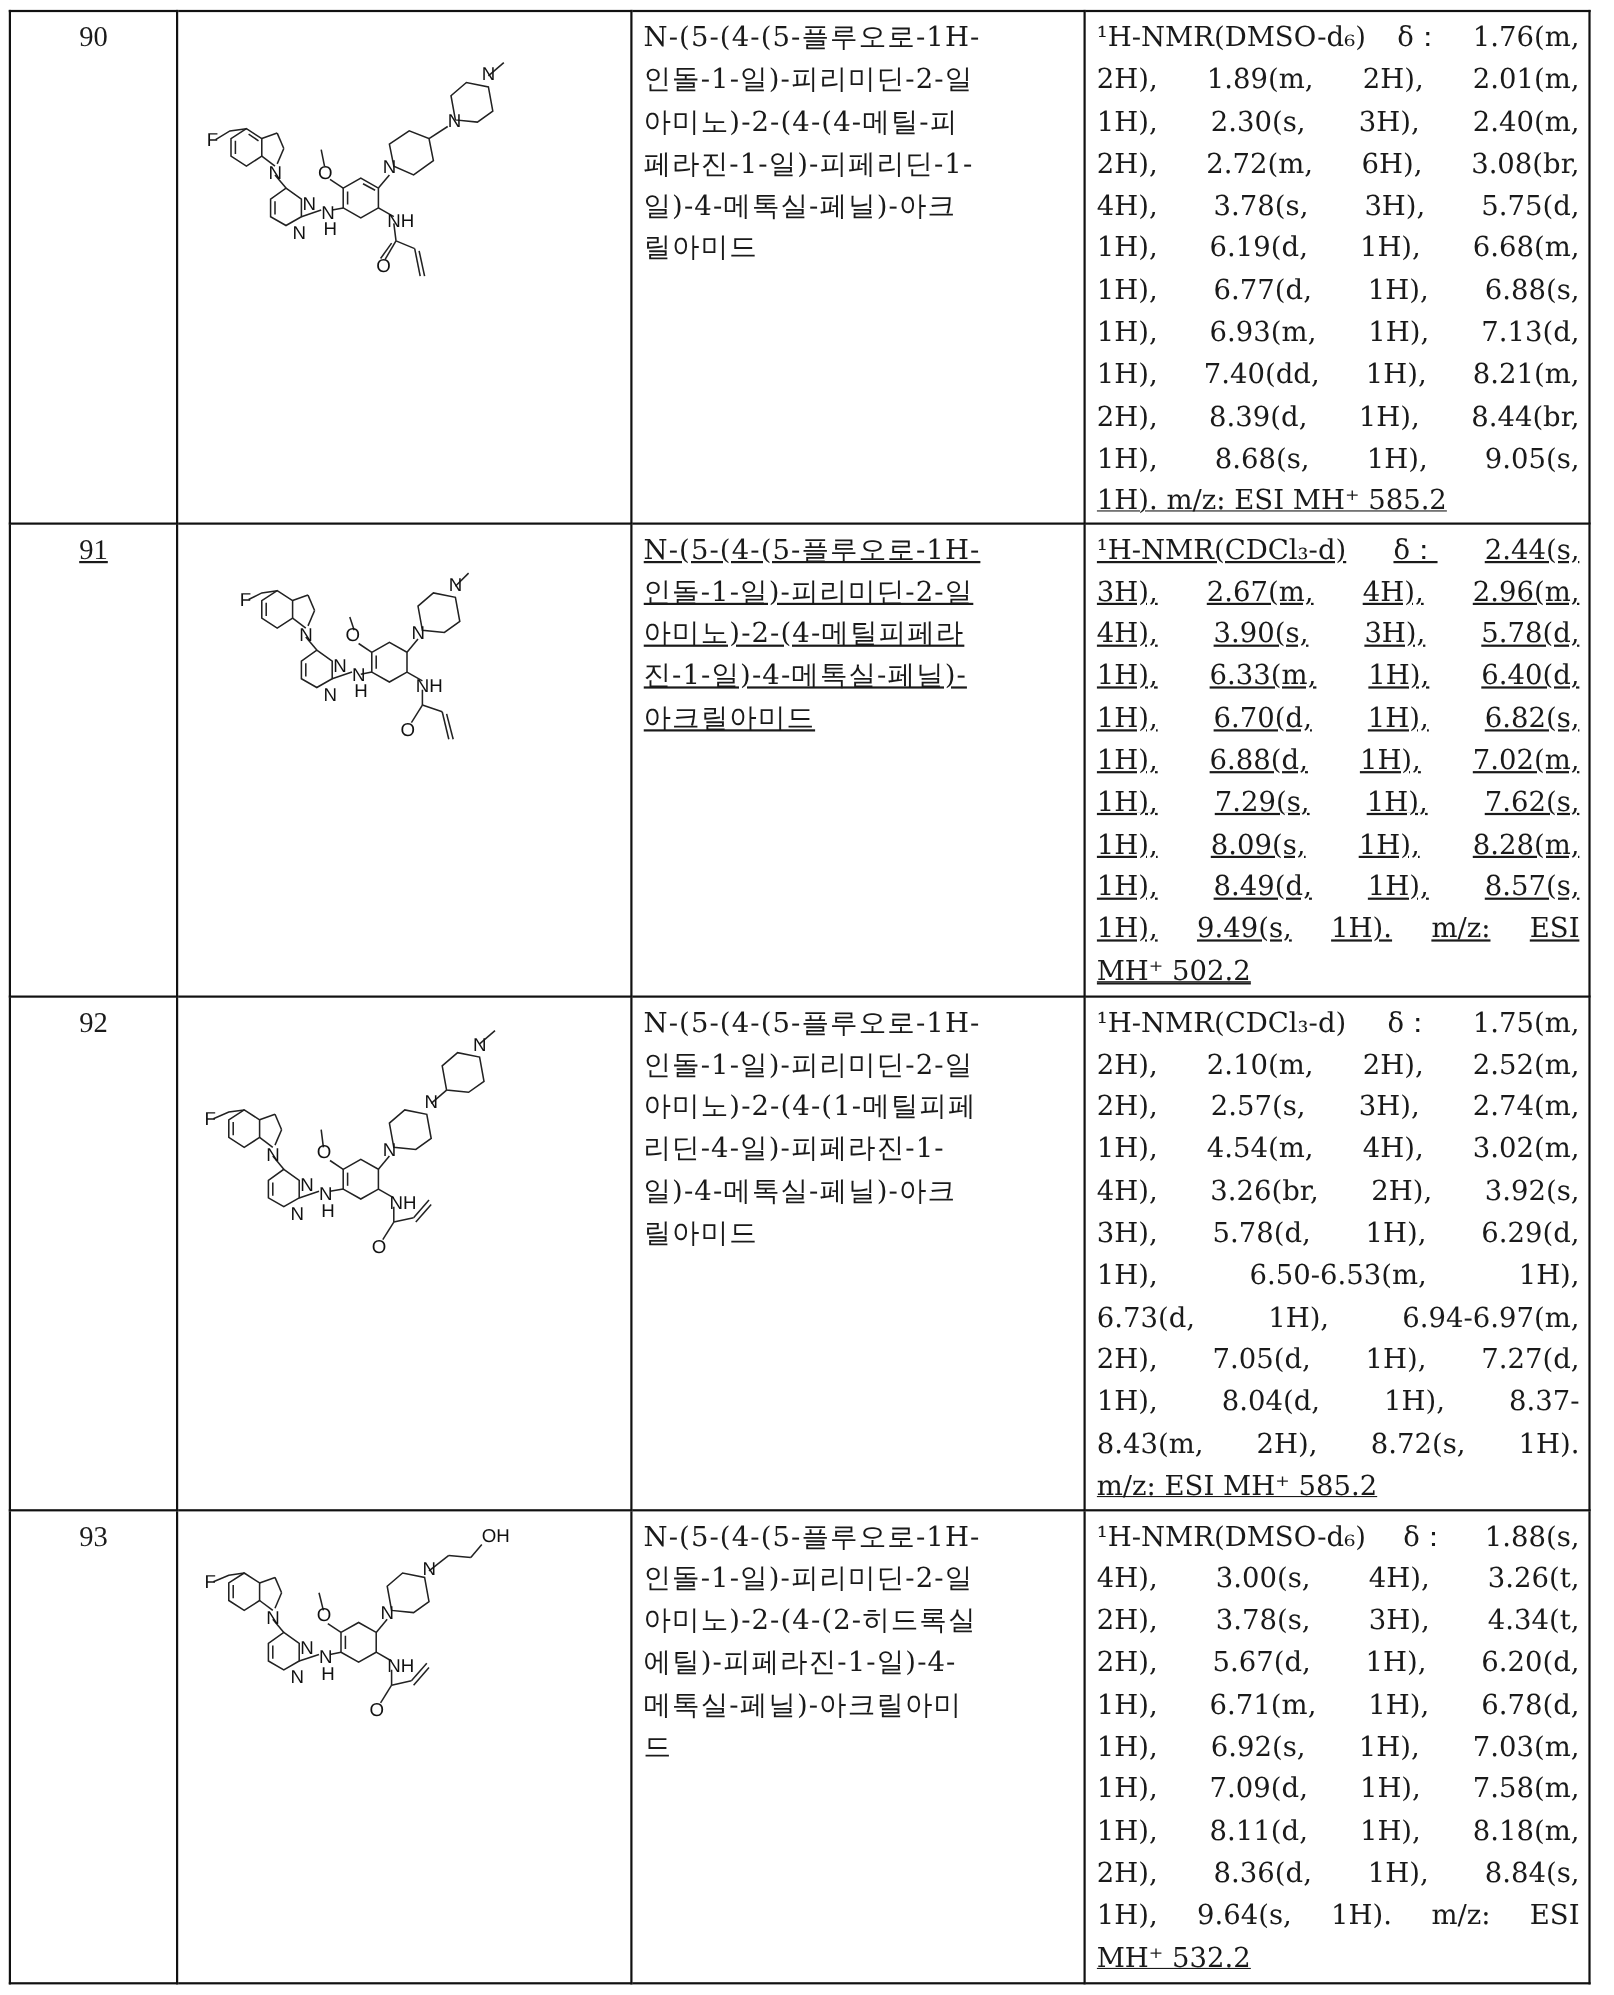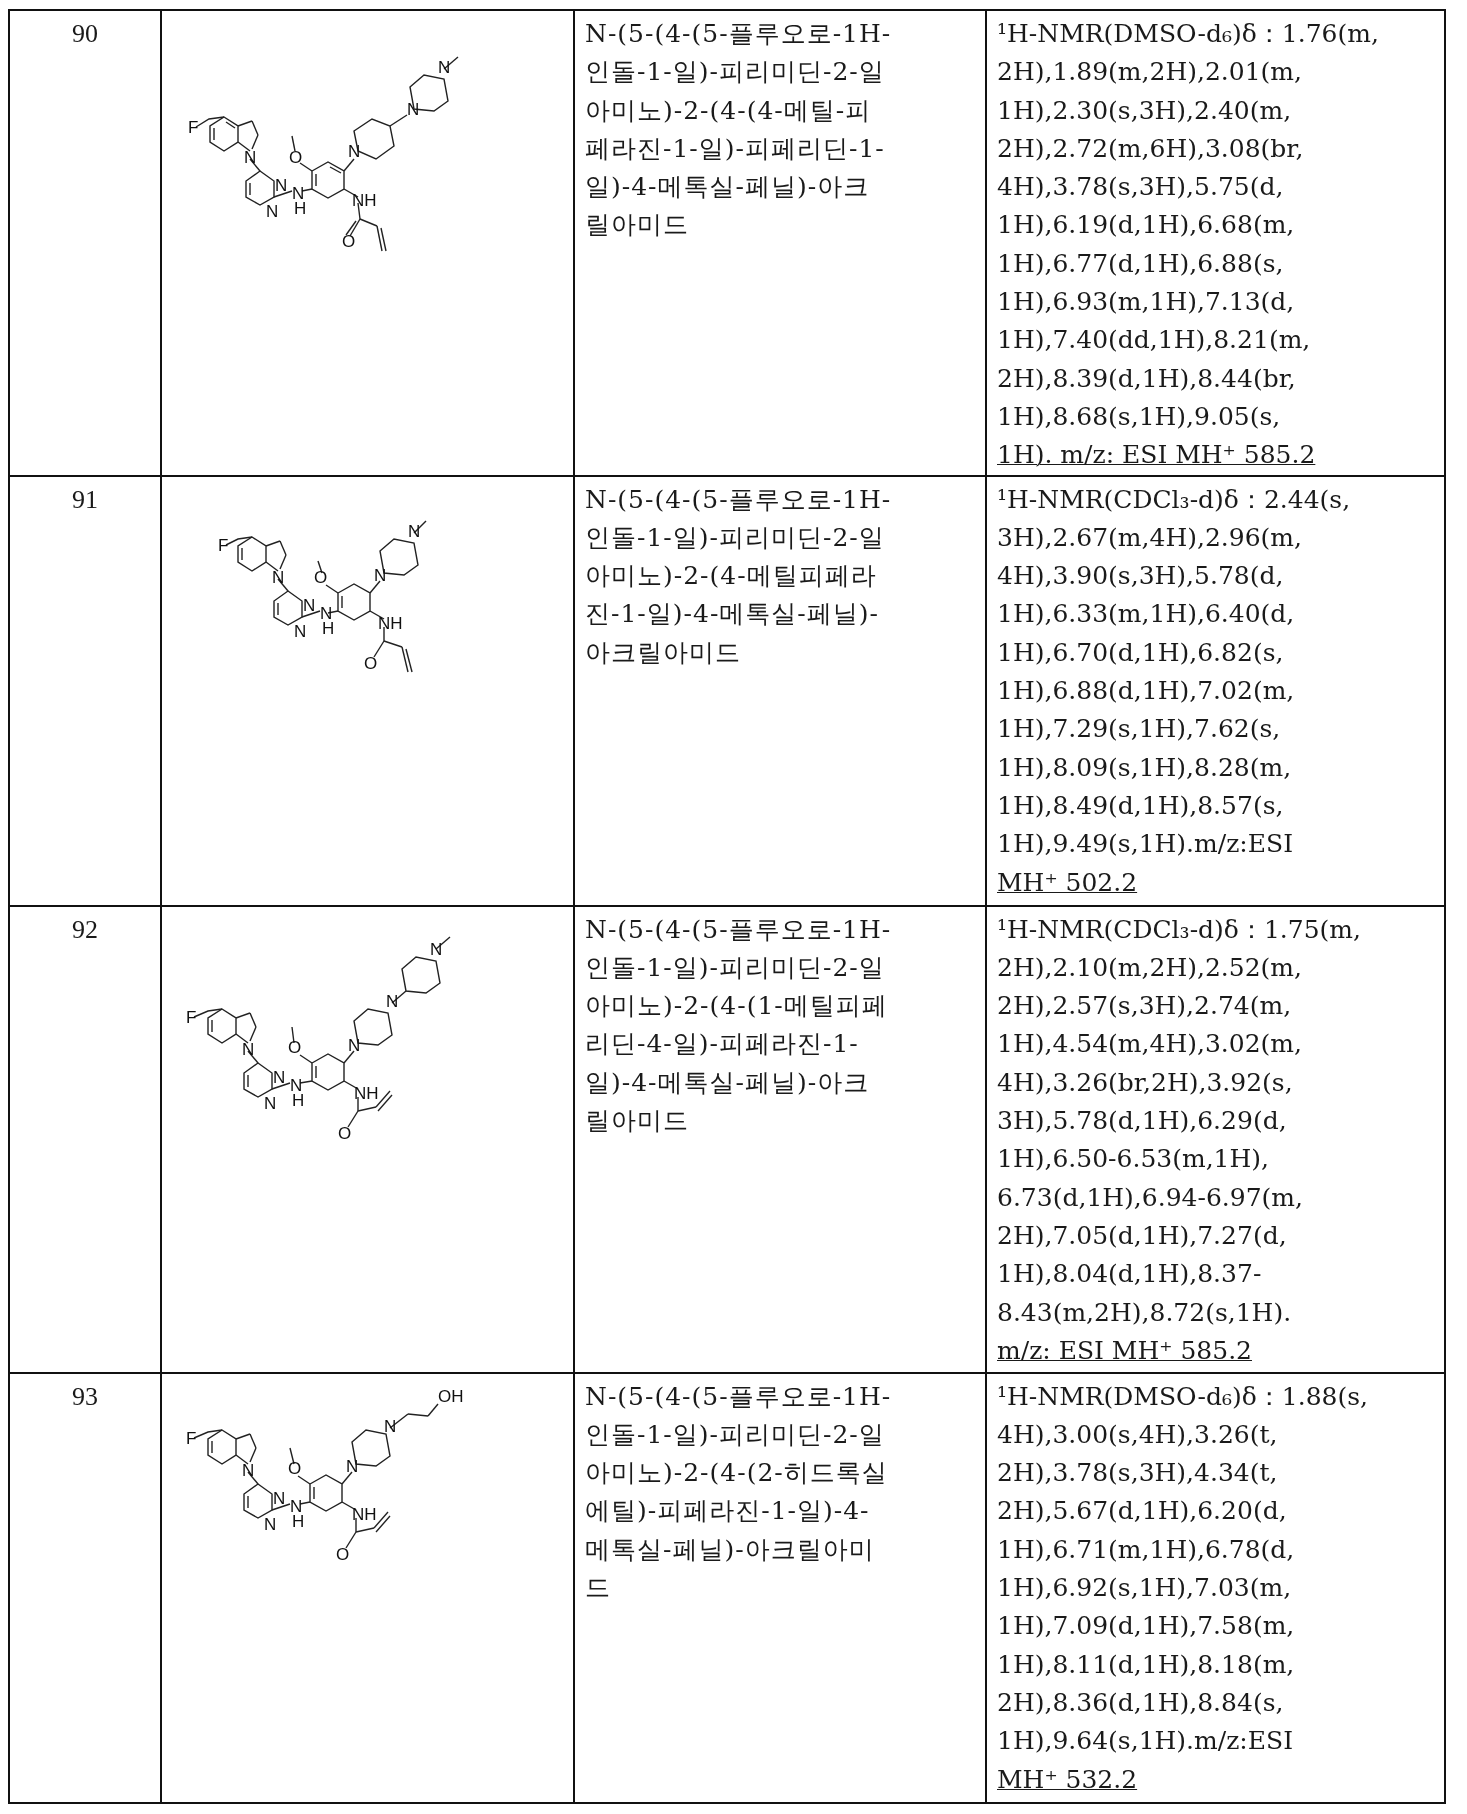--- a/index.html
+++ b/index.html
@@ -6,29 +6,29 @@
   body { width: 1467px; height: 1814px; position: relative; overflow: hidden;
          font-family: "DejaVu Serif", "Liberation Serif", serif; color: #1a1a1a; }
   table.compounds { position: absolute; left: 8px; top: 9px; border-collapse: collapse;
          table-layout: fixed; width: 1436px; }
   table.compounds td { border: 2px solid #111; vertical-align: top; padding: 0; }
   col.c-no { width: 152px; }
   col.c-struct { width: 413px; }
   col.c-name { width: 412px; }
   col.c-nmr { width: 459px; }
   tr.r90 { height: 440px; }
-  tr.r91 { height: 430px; }
+  tr.r91 { height: 430px; text-decoration: underline; }
   tr.r92 { height: 467px; padding-left: 24px; }
   tr.r93 { height: 430px; }
   .no { text-align: center; font-size: 26px; padding-top: 6px; line-height: 34px;
         font-family: "Liberation Serif", "DejaVu Serif", serif; }
   .lines { padding: 4px 8px 0 10px; }
   .line { font-size: 25px; line-height: 38.3px; white-space: nowrap; overflow: hidden; }
   .name .line { letter-spacing: 1px; }
-  .nmr .line { display: flex; }
+  .nmr .line { display: flex; justify-content: space-between; }
   .nmr .line.left { justify-content: flex-start; text-align: right; }
   .nmr .line.last { text-decoration: underline; text-decoration-thickness: 1px; }
   .struct { position: relative; }
   .struct svg { position: absolute; left: 0; top: 0; }
   .struct text { font-family: "Liberation Sans", "DejaVu Sans", sans-serif; font-size: 17px; fill: #111; }
 </style>
 </head>
 <body>
 
 <table class="compounds">

